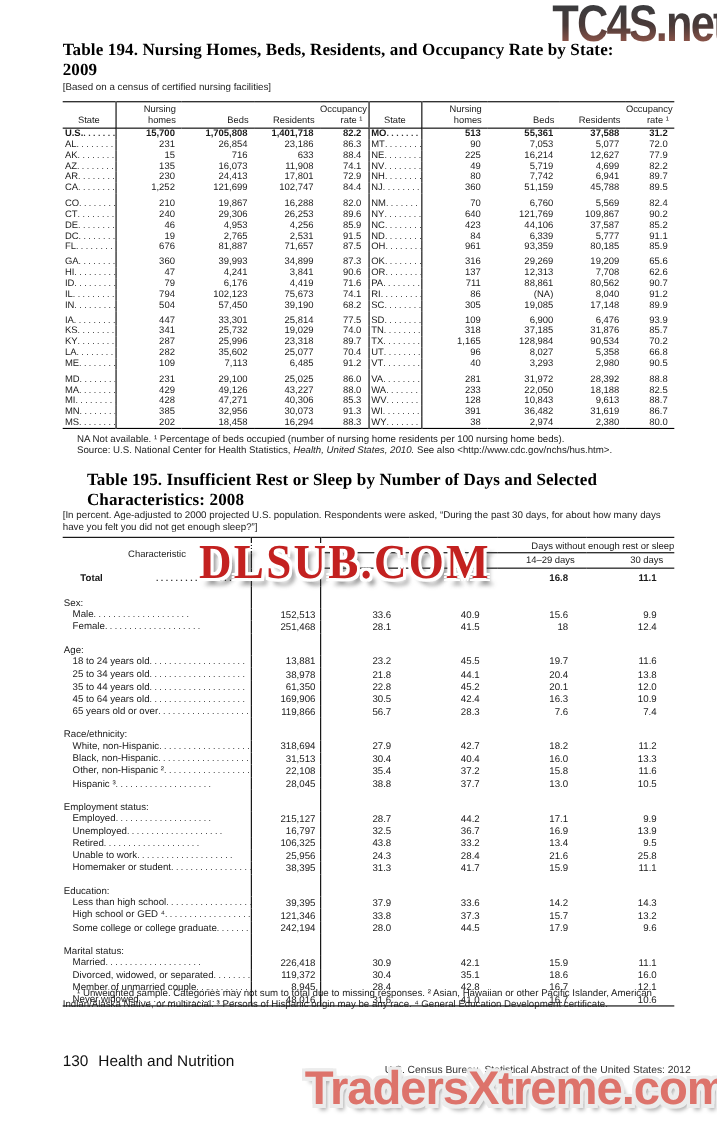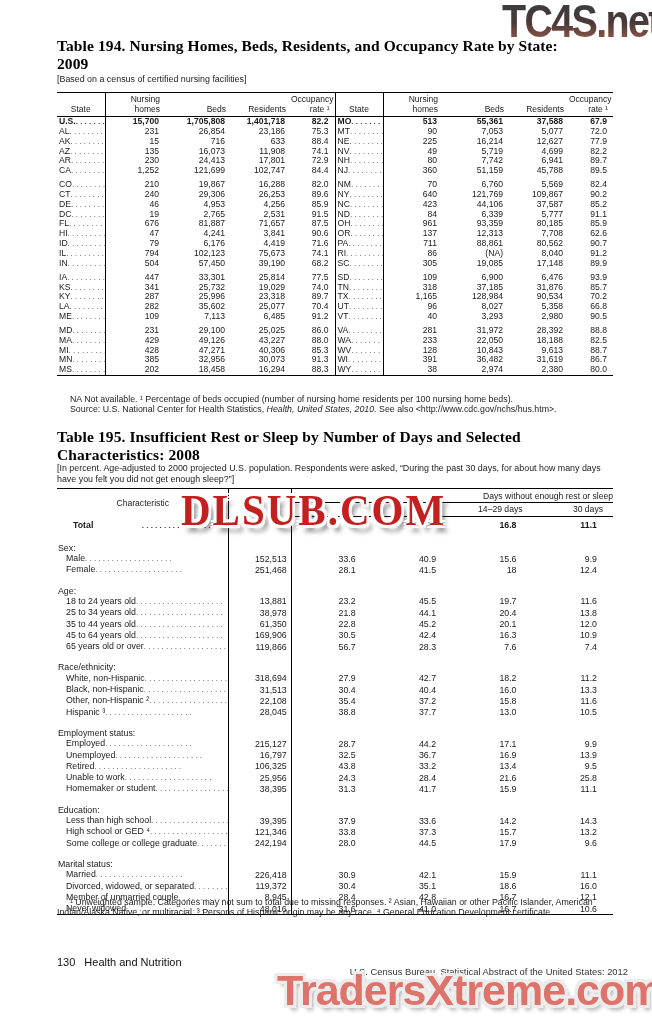--- a/index.html
+++ b/index.html
@@ -3,21 +3,21 @@
 <meta charset="utf-8">
 <style>
   html,body{margin:0;padding:0;background:#888;}
   .page{position:relative;width:652px;height:1024px;background:#ffffff;overflow:hidden;
         font-family:"Liberation Sans",sans-serif;color:#1a1a1a;margin:0 auto;}
 
   
   .t-title{position:absolute;left:57px;width:556px;font-family:"Liberation Serif",serif;
            font-weight:bold;font-size:15.5px;line-height:17.5px;letter-spacing:.1px;color:#000;}
   #title194{top:37px;}
-  #title195{top:428px;}
+  #title195{top:428px;margin-left:22px;}
   .bracket-note{position:absolute;left:57px;width:560px;font-size:8.9px;line-height:10.6px;color:#222;}
   #note194{top:74px;}
   #note195{top:463px;}
 
   
   .t194wrap{position:absolute;left:57px;top:92px;}
   table{border-collapse:collapse;table-layout:fixed;}
   .t194{width:556px;border-top:1.7px solid #000;border-bottom:1.7px solid #000;}
   .t194 col.c-state{width:48px;}
   .t194 col.c-homes{width:60px;}
@@ -59,21 +59,21 @@
   .t195 td{font-size:8.8px;line-height:10.3px;padding:0;white-space:nowrap;overflow:hidden;}
   .t195 td.lab195{padding-left:1px;}
   .t195 td.numcol{text-align:right;border-left:1px solid #000;border-right:1px solid #000;padding-right:4px;}
   .t195 td.day{text-align:right;padding-right:16px;}
   .t195 tr.sect td{padding-top:10px;}
   .t195 tr.total td{font-weight:bold;padding-top:3px;padding-bottom:2px;text-align:right;}
   .t195 tr.total td.lab195{padding-left:14px;}
   .t195 .ind{padding-left:8px;}
 
   
-  #footer-left{position:absolute;left:57px;top:956px;font-size:11px;color:#111;}
+  #footer-left{position:absolute;left:57px;top:956px;font-size:14px;color:#111;}
   #footer-left .sec{margin-left:9px;}
   #footer-right{position:absolute;right:24px;top:966px;font-size:9.4px;color:#333;}
 
   
   .wm{pointer-events:none;}
   #wm-top{position:absolute;top:-7px;right:-8px;font-family:"Liberation Sans",sans-serif;
           font-weight:bold;font-size:47px;letter-spacing:-2px;transform:scaleX(.84);transform-origin:100% 0;
           background:linear-gradient(180deg,#3c3c3e 25%,#4a3a38 55%,#8a5348 82%,#96594c 100%);
           -webkit-background-clip:text;background-clip:text;color:transparent;}
   #wm-mid{position:absolute;left:181px;top:486px;font-family:"Liberation Serif",serif;
@@ -141,33 +141,33 @@
             <td class="num">82.2</td>
             <td class="state s5">
               <div class="lbl">
                 <span class="slabel">MO</span>
                 <span class="dots"></span>
               </div>
             </td>
             <td class="num">513</td>
             <td class="num">55,361</td>
             <td class="num">37,588</td>
-            <td class="num">67.9</td>
+            <td class="num">31.2</td>
           </tr>
           <tr>
             <td class="state s0">
               <div class="lbl">
                 <span class="slabel">AL</span>
                 <span class="dots"></span>
               </div>
             </td>
             <td class="num">231</td>
             <td class="num">26,854</td>
             <td class="num">23,186</td>
-            <td class="num">75.3</td>
+            <td class="num">86.3</td>
             <td class="state s5">
               <div class="lbl">
                 <span class="slabel">MT</span>
                 <span class="dots"></span>
               </div>
             </td>
             <td class="num">90</td>
             <td class="num">7,053</td>
             <td class="num">5,077</td>
             <td class="num">72.0</td>
@@ -362,20 +362,42 @@
             <td class="state s5">
               <div class="lbl">
                 <span class="slabel">OH</span>
                 <span class="dots"></span>
               </div>
             </td>
             <td class="num">961</td>
             <td class="num">93,359</td>
             <td class="num">80,185</td>
             <td class="num">85.9</td>
+          </tr>
+          <tr class="gap">
+            <td class="state s0">
+              <div class="lbl">
+                <span class="slabel">GA</span>
+                <span class="dots"></span>
+              </div>
+            </td>
+            <td class="num">360</td>
+            <td class="num">39,993</td>
+            <td class="num">34,899</td>
+            <td class="num">87.3</td>
+            <td class="state s5">
+              <div class="lbl">
+                <span class="slabel">OK</span>
+                <span class="dots"></span>
+              </div>
+            </td>
+            <td class="num">316</td>
+            <td class="num">29,269</td>
+            <td class="num">19,209</td>
+            <td class="num">65.6</td>
           </tr>
           <tr>
             <td class="state s0">
               <div class="lbl">
                 <span class="slabel">HI</span>
                 <span class="dots"></span>
               </div>
             </td>
             <td class="num">47</td>
             <td class="num">4,241</td>

